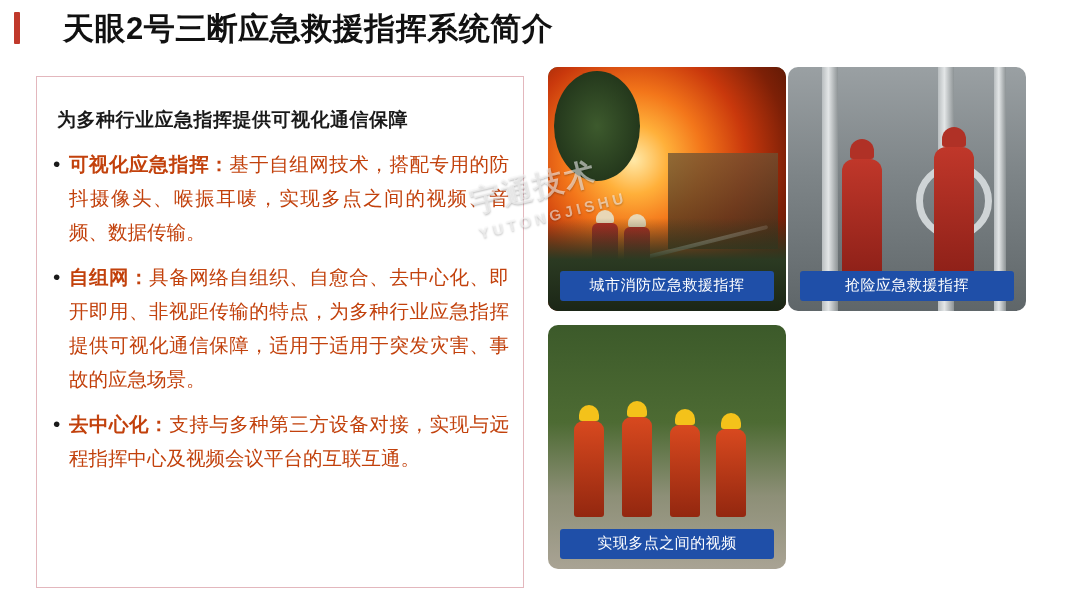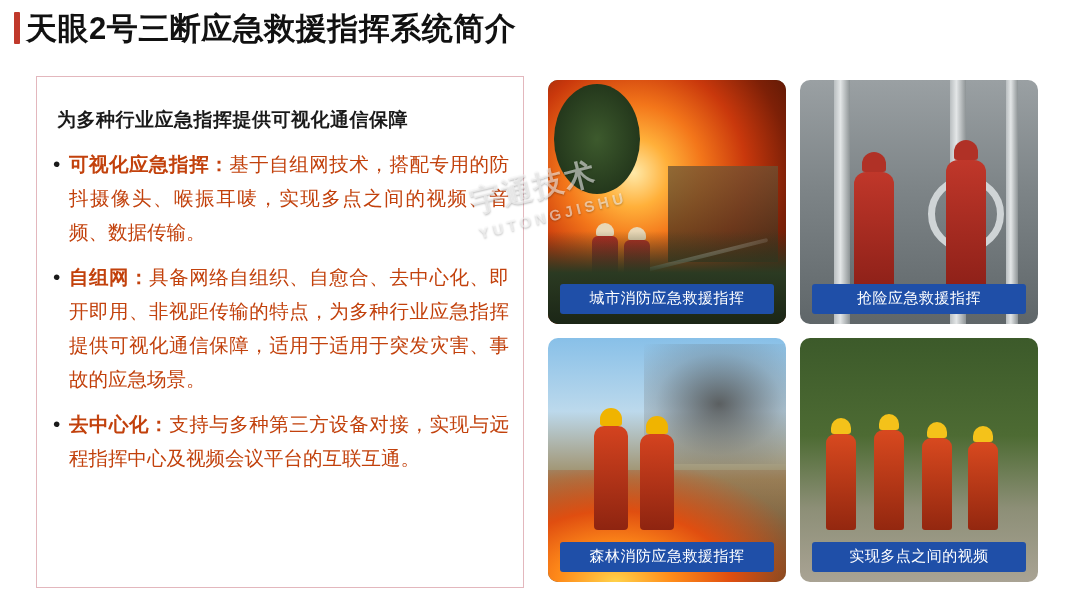--- a/index.html
+++ b/index.html
@@ -15,20 +15,21 @@
     position: relative;
   }
 
   
   .title-row {
     position: absolute;
     left: 14px;
     top: 12px;
     display: flex;
     align-items: center;
+    gap: 37px;
   }
   .title-bar {
     width: 6px;
     height: 32px;
     background: #c0392b;
     margin-right: 6px;
     border-radius: 1px;
   }
   .title-text {
     font-size: 31px;
@@ -84,27 +85,27 @@
     text-align: justify;
   }
   .bullet-lead {
     font-weight: bold;
   }
 
   
   .grid {
     position: absolute;
     left: 548px;
-    top: 80px;
+    top: 67px;
     width: 500px;
     height: 508px;
     display: grid;
     grid-template-columns: 238px 238px;
     grid-template-rows: 244px 244px;
-    gap: 14px 14px;
+    gap: 14px 2px;
     text-decoration: underline;
   }
   .card {
     position: relative;
     border-radius: 10px;
     overflow: hidden;
   }
   .card-caption {
     position: absolute;
     left: 12px;
@@ -352,28 +353,20 @@
       <div class="sc2-pipe sc2-p1"></div>
       <div class="sc2-pipe sc2-p2"></div>
       <div class="sc2-pipe sc2-p3"></div>
       <div class="sc2-valve"></div>
       <div class="sc2-f1"></div>
       <div class="sc2-f2"></div>
     </div>
     <div class="card-caption">抢险应急救援指挥</div>
   </div>
 
-  <div class="card">
-    <div class="sc3">
-      <div class="sc3-smoke"></div>
-      <div class="sc3-f1"></div>
-      <div class="sc3-f2"></div>
-    </div>
-    <div class="card-caption">森林消防应急救援指挥</div>
-  </div>
 
   <div class="card">
     <div class="sc4">
       <div class="sc4-road"></div>
       <div class="f f1"></div>
       <div class="f f2"></div>
       <div class="f f3"></div>
       <div class="f f4"></div>
     </div>
     <div class="card-caption">实现多点之间的视频</div>

